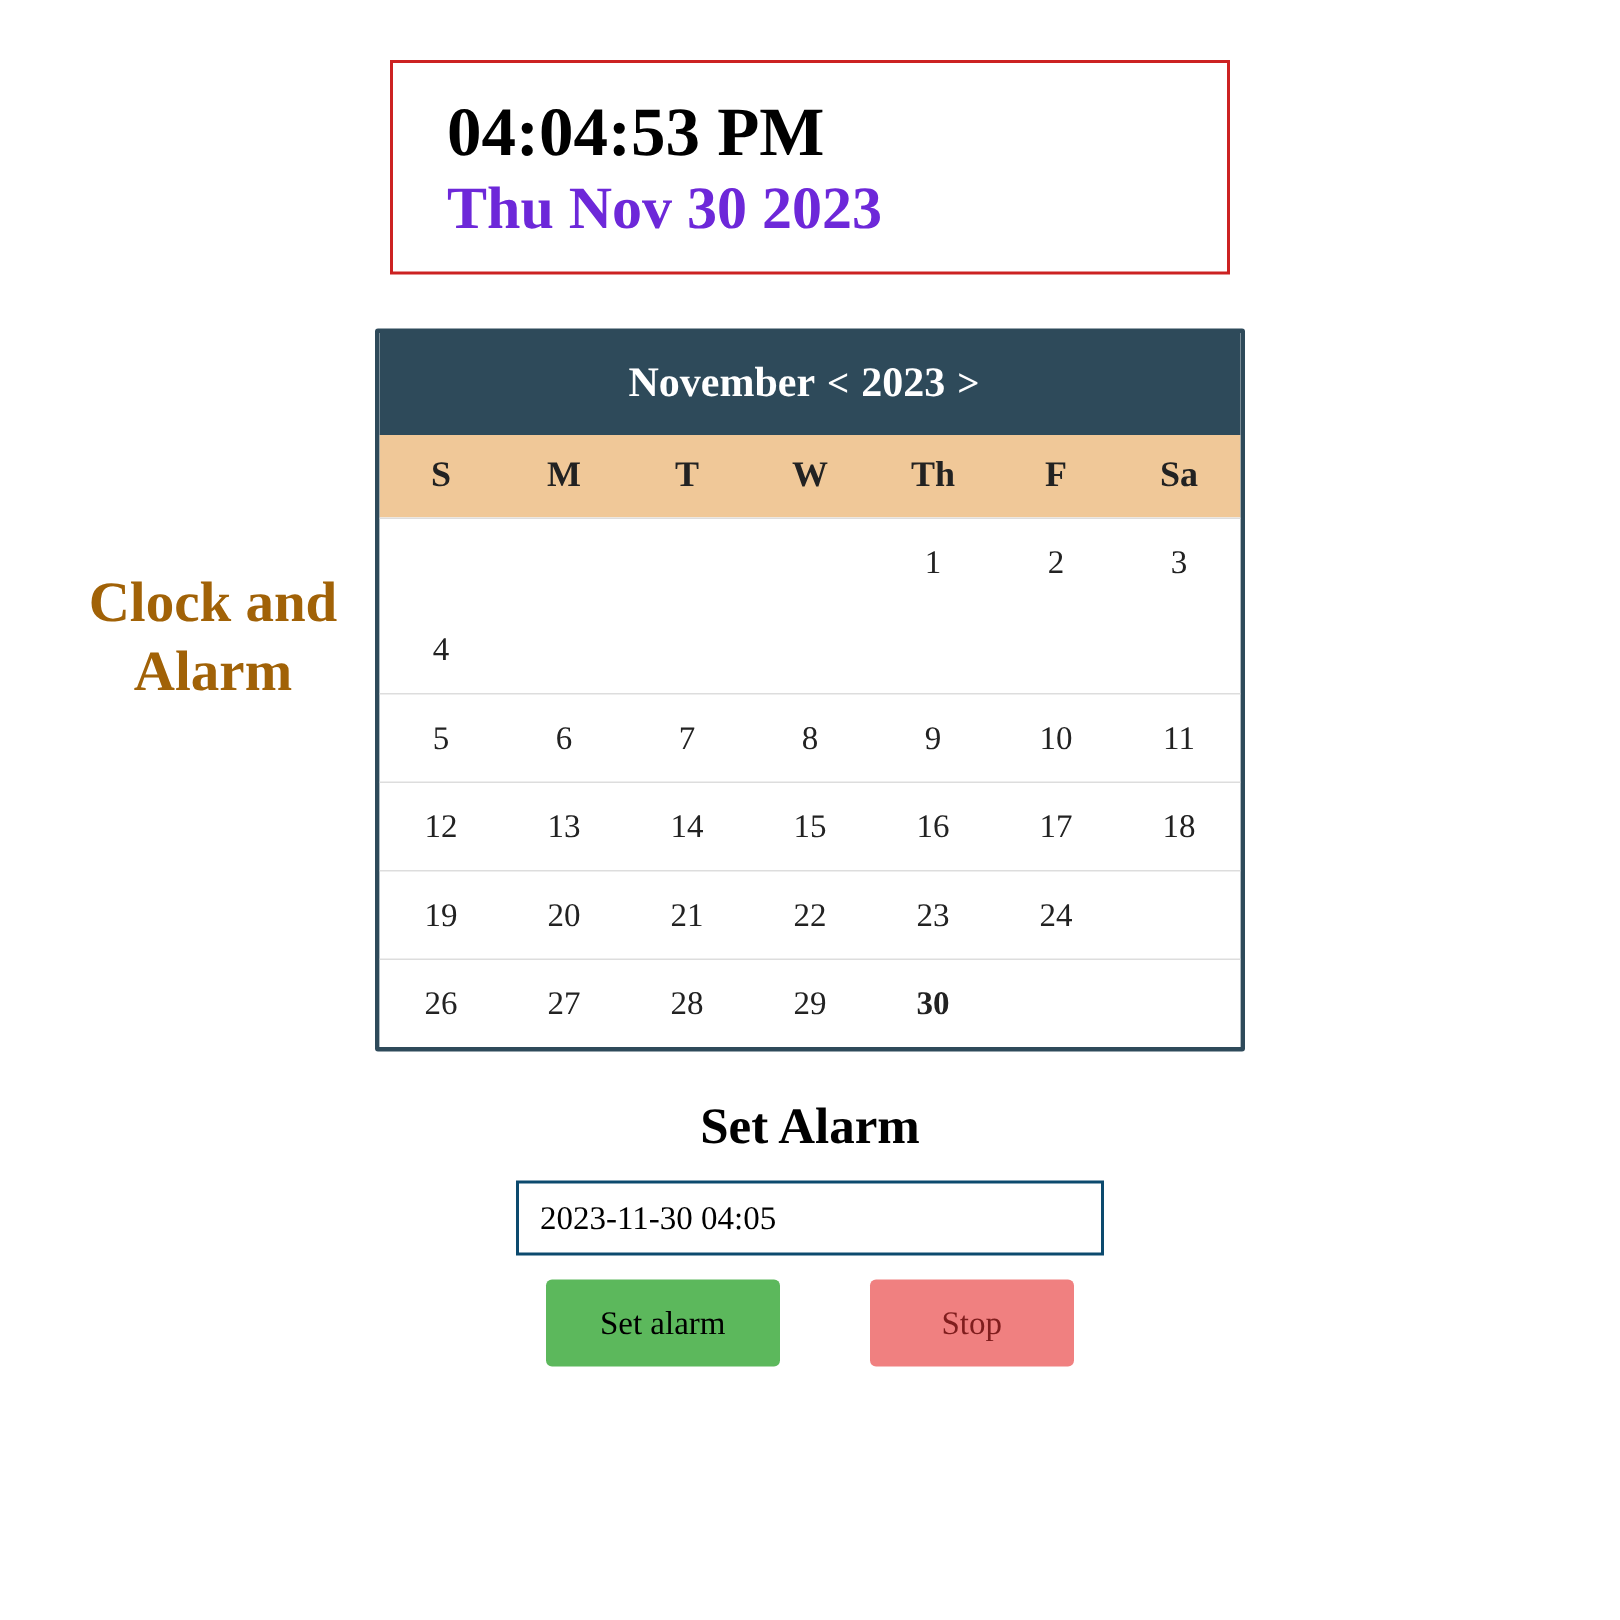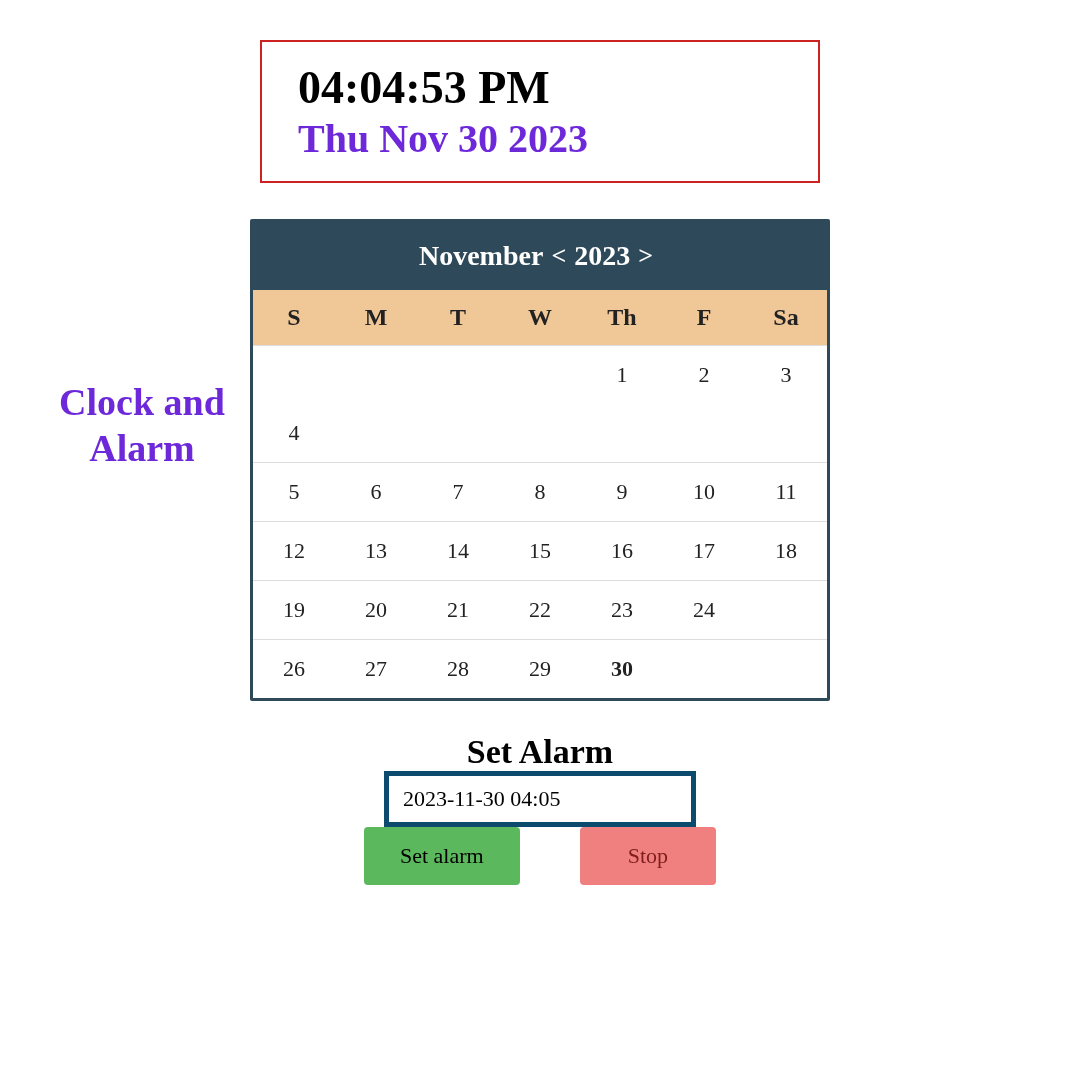--- a/index.html
+++ b/index.html
@@ -50,21 +50,21 @@
       line-height: 1.2;
     }
 
     
     .app-label {
       position: absolute;
       left: 42px;
       top: 380px;
       font-size: 38px;
       font-weight: bold;
-      color: #6d28d9;
+      color: #a16207;
       text-align: center;
       line-height: 1.2;
       width: 200px;
     }
 
     
     .calendar-container {
       width: 580px;
       border: 3px solid #2e4a5a;
       border-radius: 2px;
@@ -135,33 +135,34 @@
 
     .calendar-cell.today {
       font-weight: bold;
     }
 
     
     .alarm-section {
       display: flex;
       flex-direction: column;
       align-items: center;
+      gap: 16px;
     }
 
     .alarm-title {
       font-size: 34px;
       font-weight: bold;
       color: #000;
     }
 
     .alarm-input {
-      border: 5px solid #0c4a6e;
+      border: 2px solid #0c4a6e;
       padding: 10px 14px;
       font-size: 22px;
-      width: 312px;
+      width: 392px;
       font-family: Georgia, serif;
       outline: none;
     }
 
     .alarm-buttons {
       display: flex;
       gap: 60px;
       align-items: center;
     }
 

